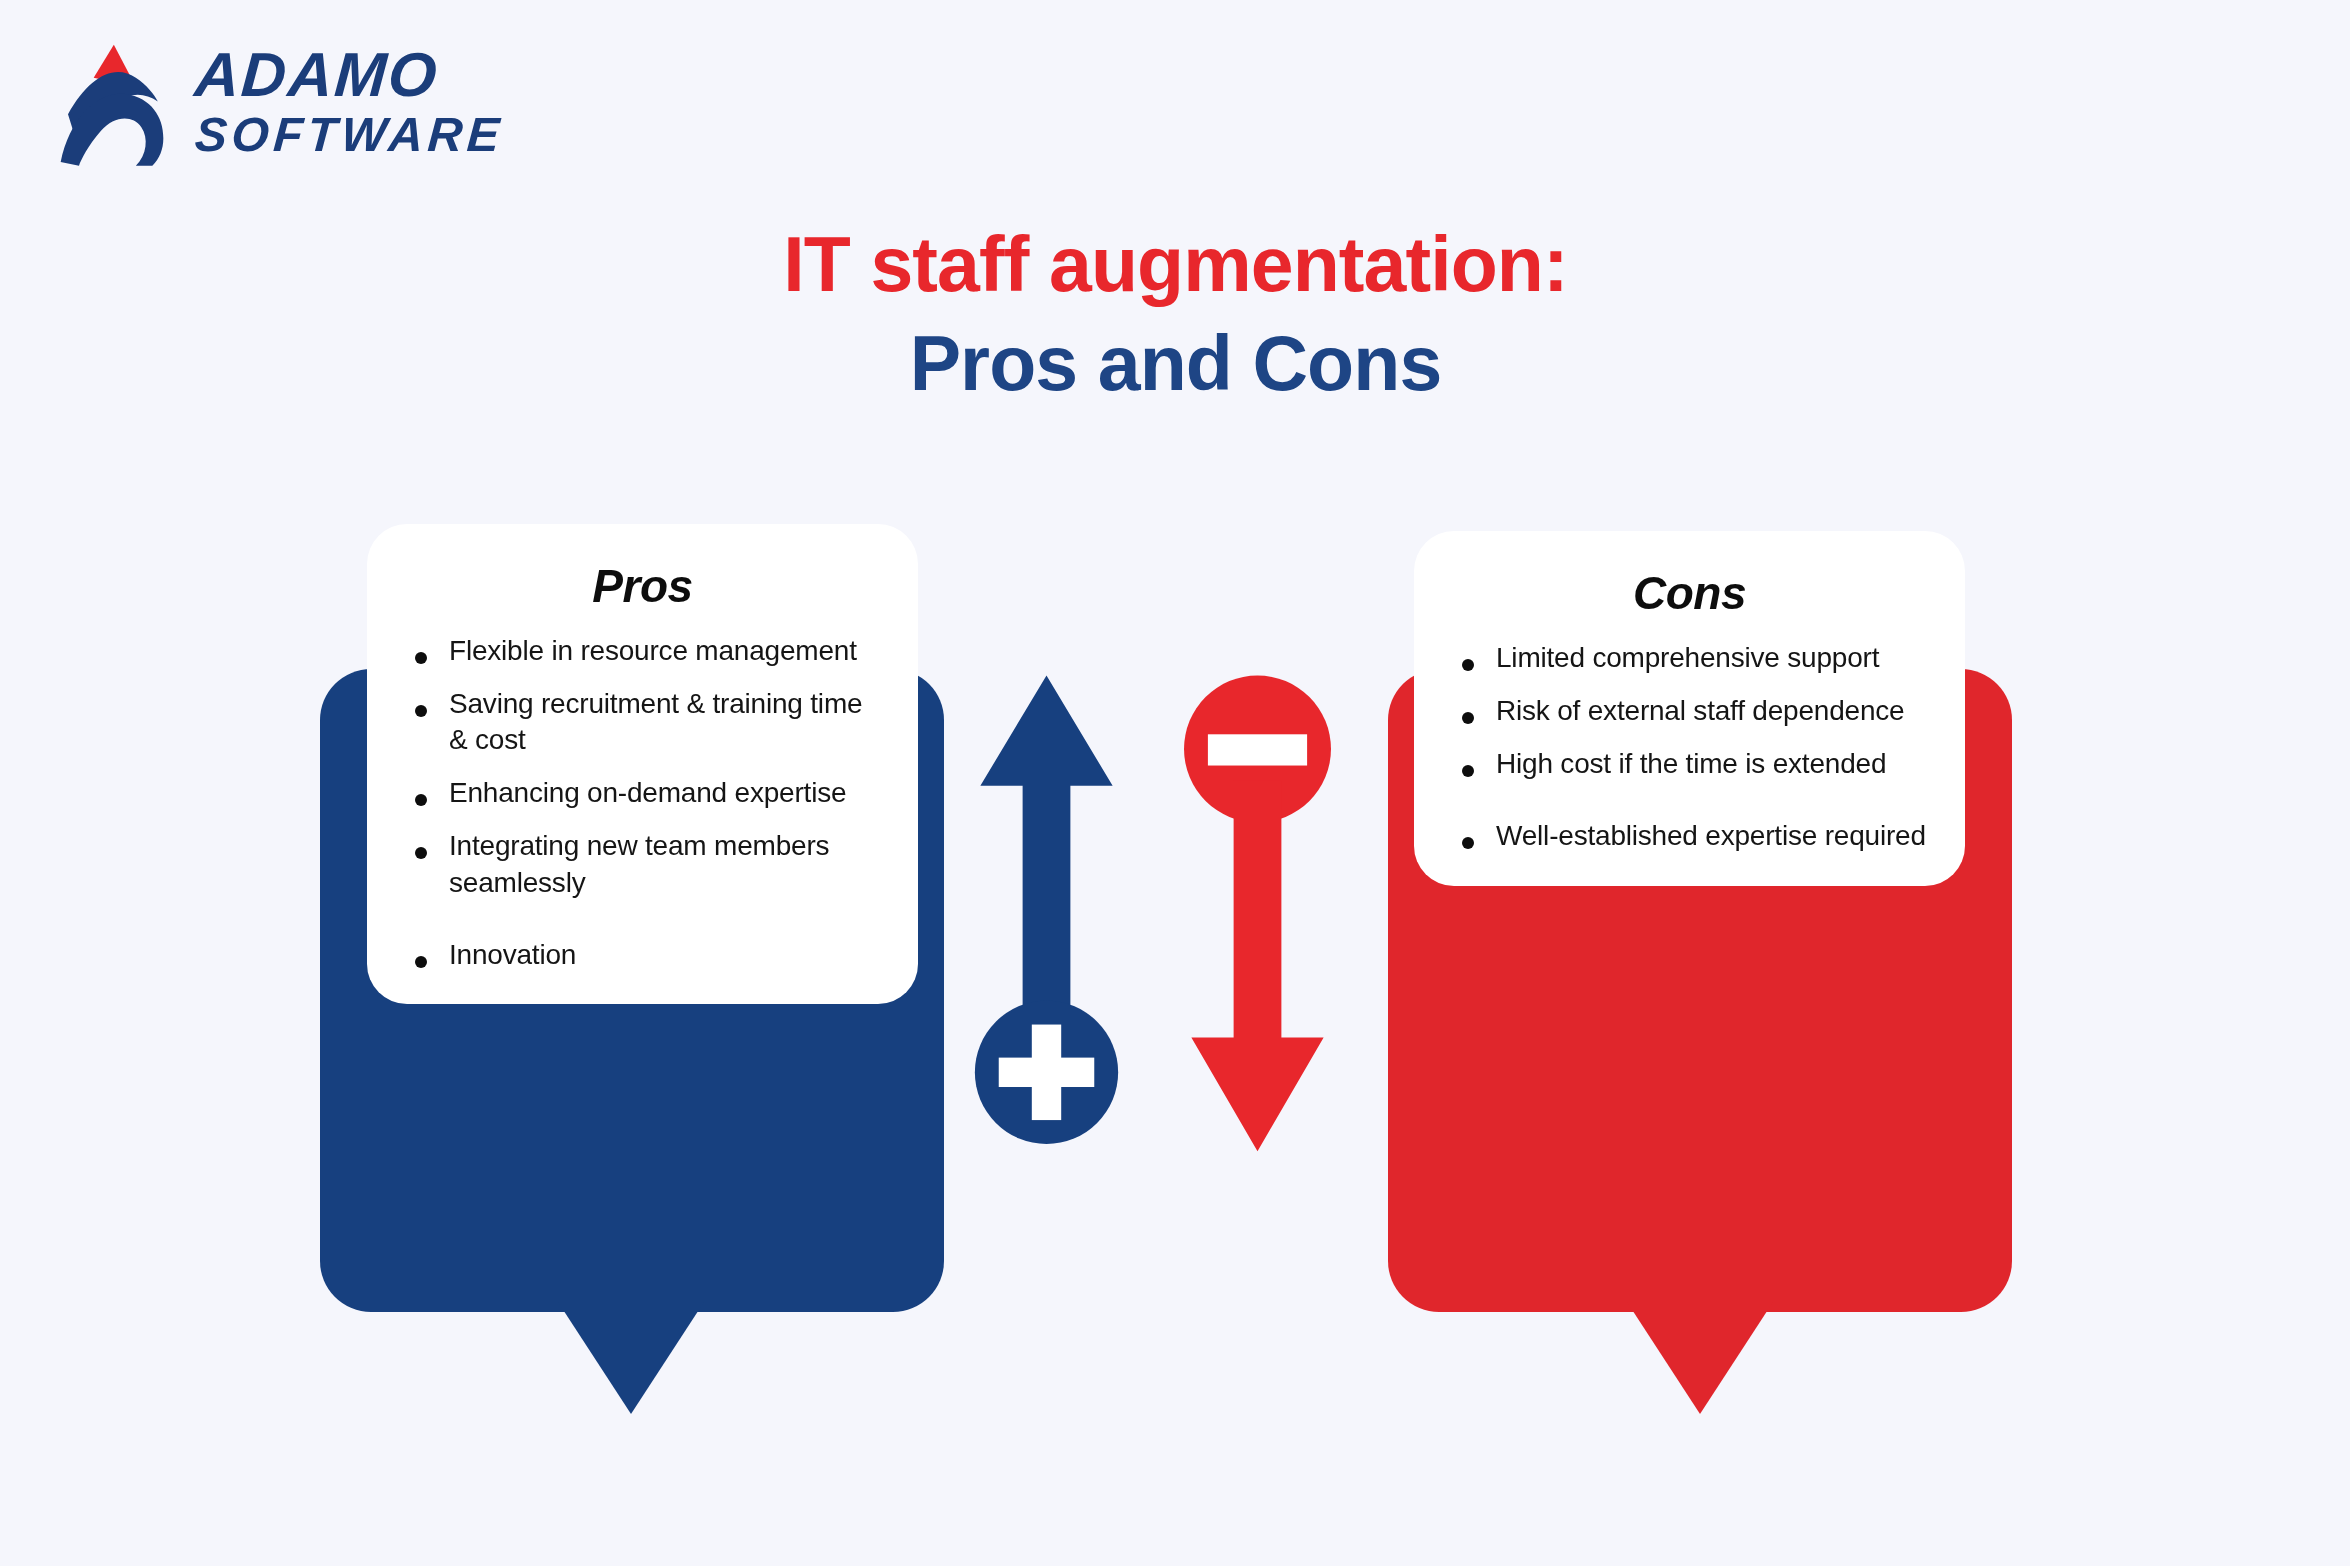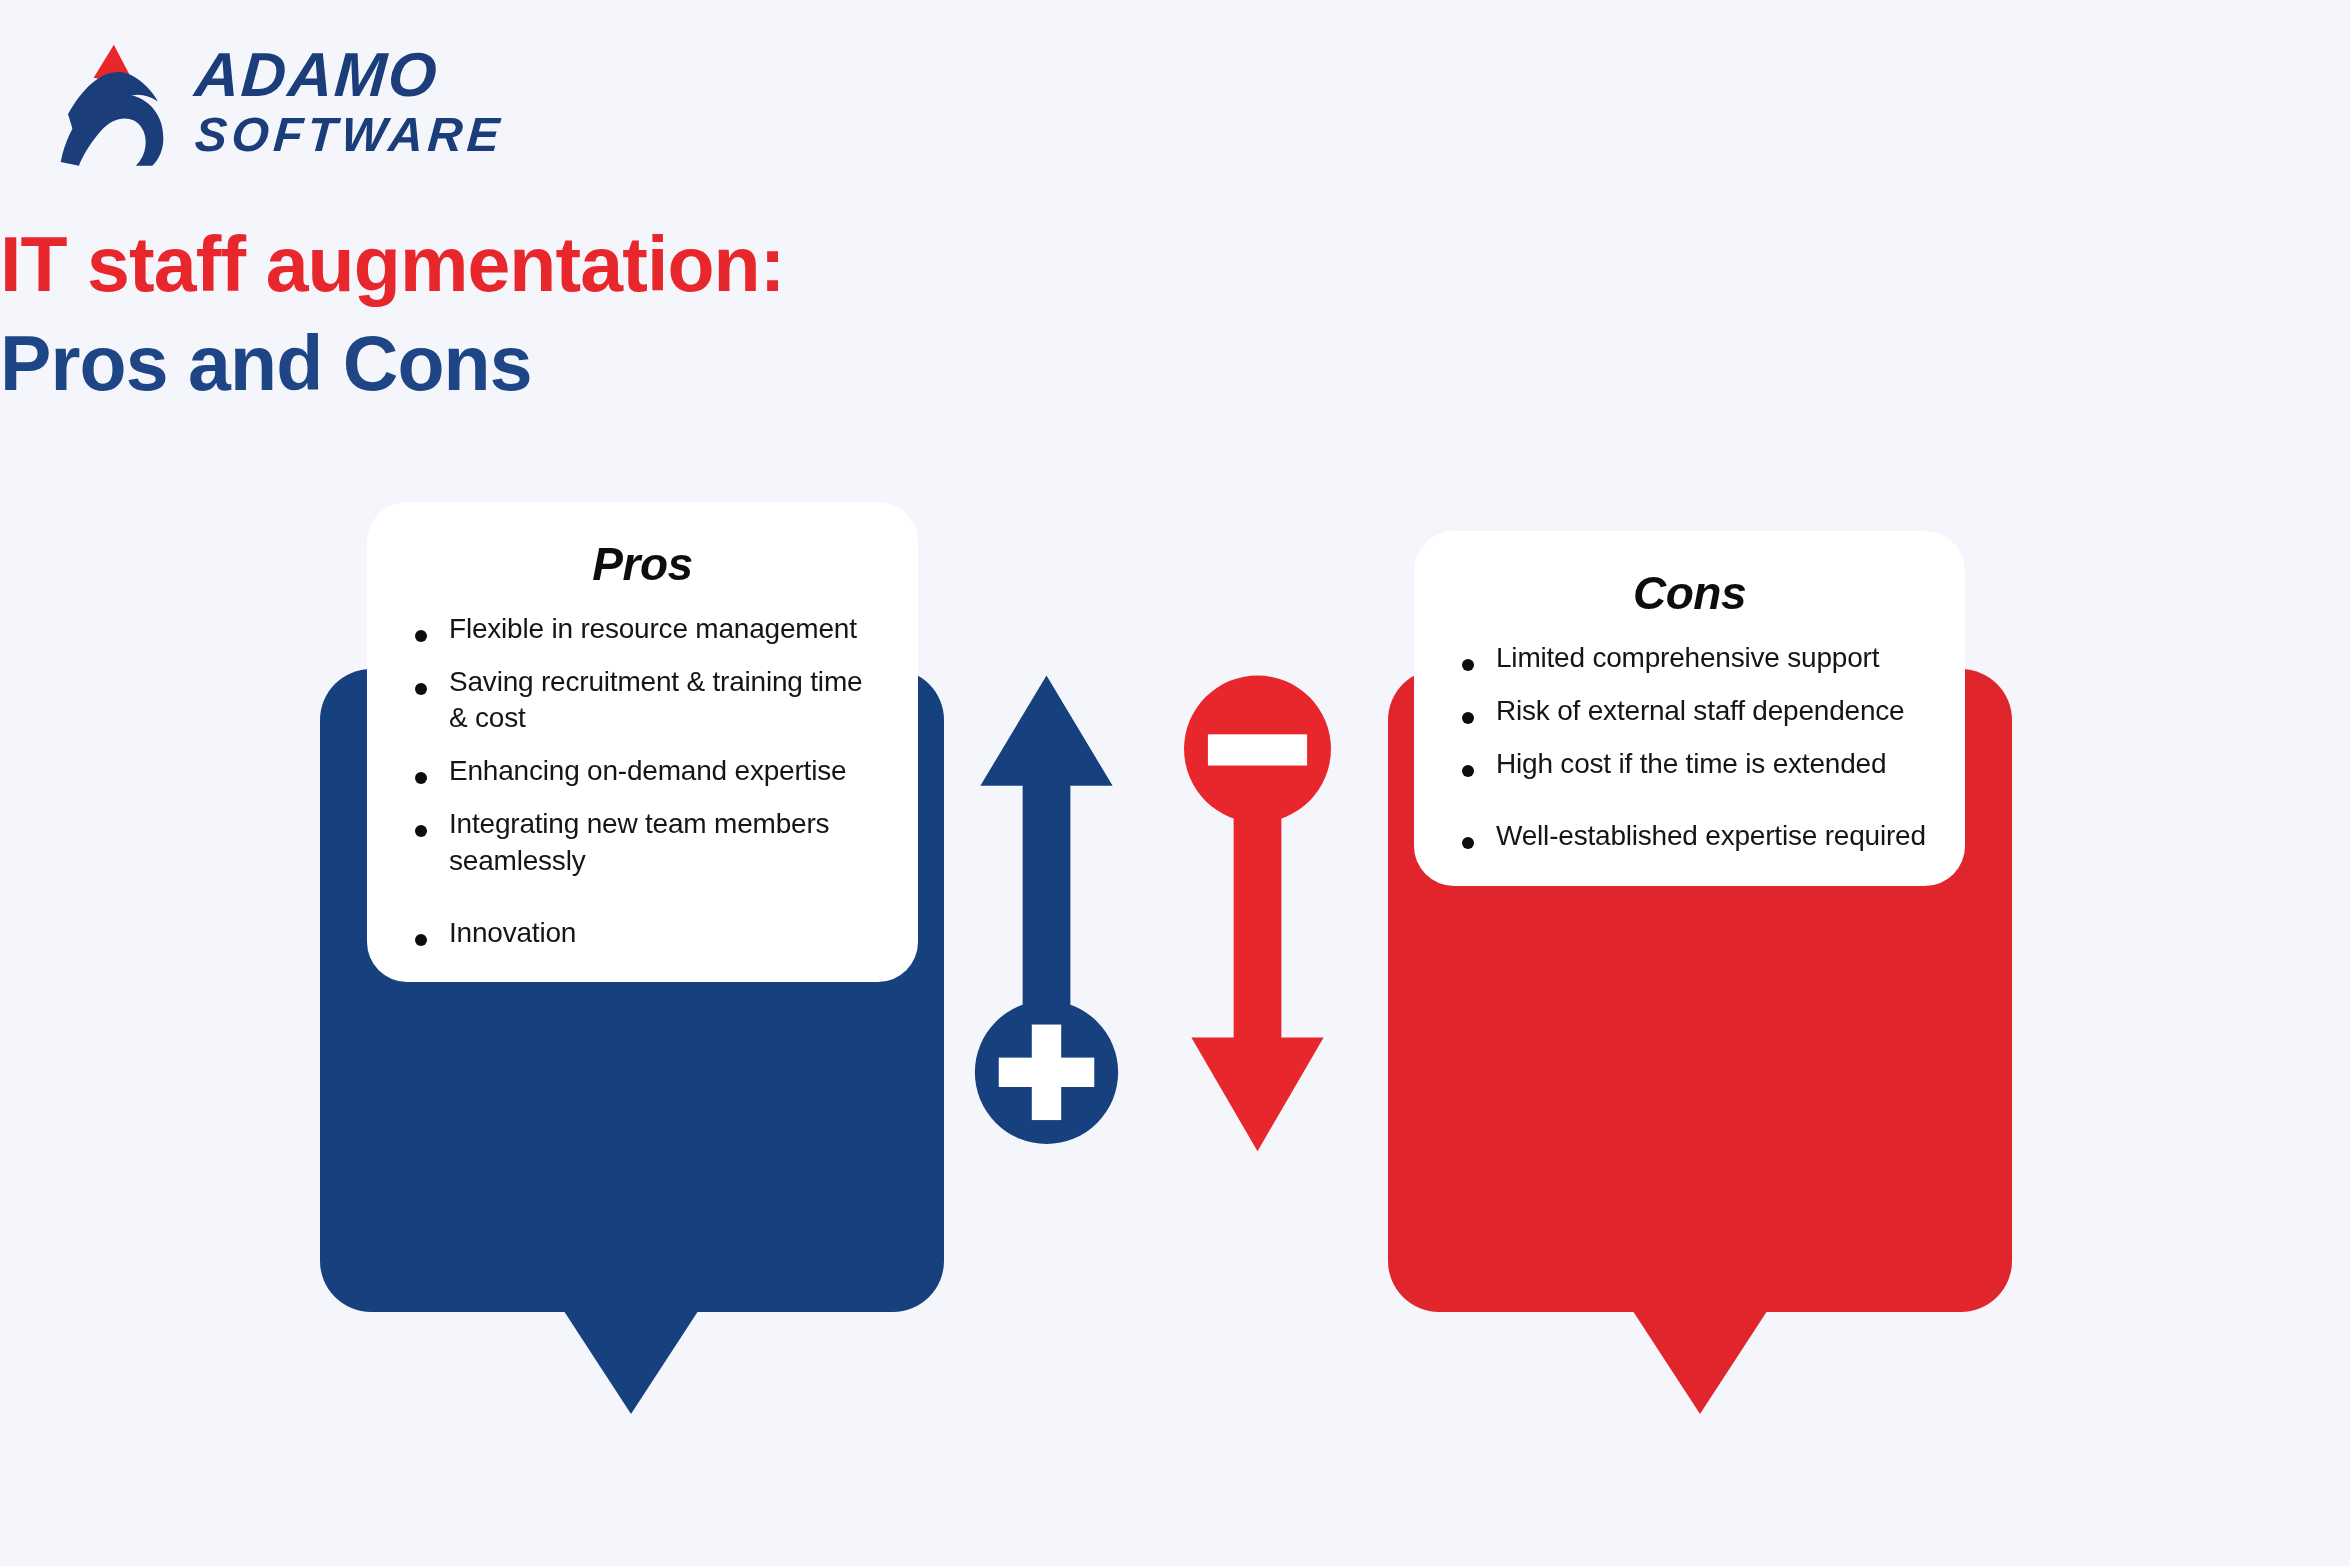--- a/index.html
+++ b/index.html
@@ -35,21 +35,21 @@
     transform: skewX(-4deg);
   }
   #logo-word-top { font-size: 62px; letter-spacing: 1.8px; }
   #logo-word-bottom { font-size: 48px; letter-spacing: 4.6px; margin-top: 5.5px; }
 
   
   #title-block {
     position: absolute;
     left: 0; right: 0;
     top: 219px;
-    text-align: left;
+    text-align: center;
   }
   .title-line {
     font-size: 77px;
     font-weight: bold;
     line-height: 1.18;
     letter-spacing: -0.9px;
   }
   #title-line-1 { color: #e8272c; }
   #title-line-2 { color: #1e4585; margin-top: 8px; }
 
@@ -106,21 +106,21 @@
     background: #0d0d0d;
     border-radius: 50%;
   }
 
   
   #pros-bubble { left: 320px; top: 669px; background: #17407f; }
   #pros-tail {
     left: 558px; top: 1302px;
     border-top: 112px solid #17407f;
   }
-  #pros-card { left: 367px; top: 502px; }
+  #pros-card { left: 367px; top: 524px; }
 
   
   #cons-bubble { left: 1388px; top: 669px; background: #e0262c; }
   #cons-tail {
     left: 1627px; top: 1302px;
     border-top: 112px solid #e0262c;
   }
   #cons-card { left: 1414px; top: 531px; }
 
   

